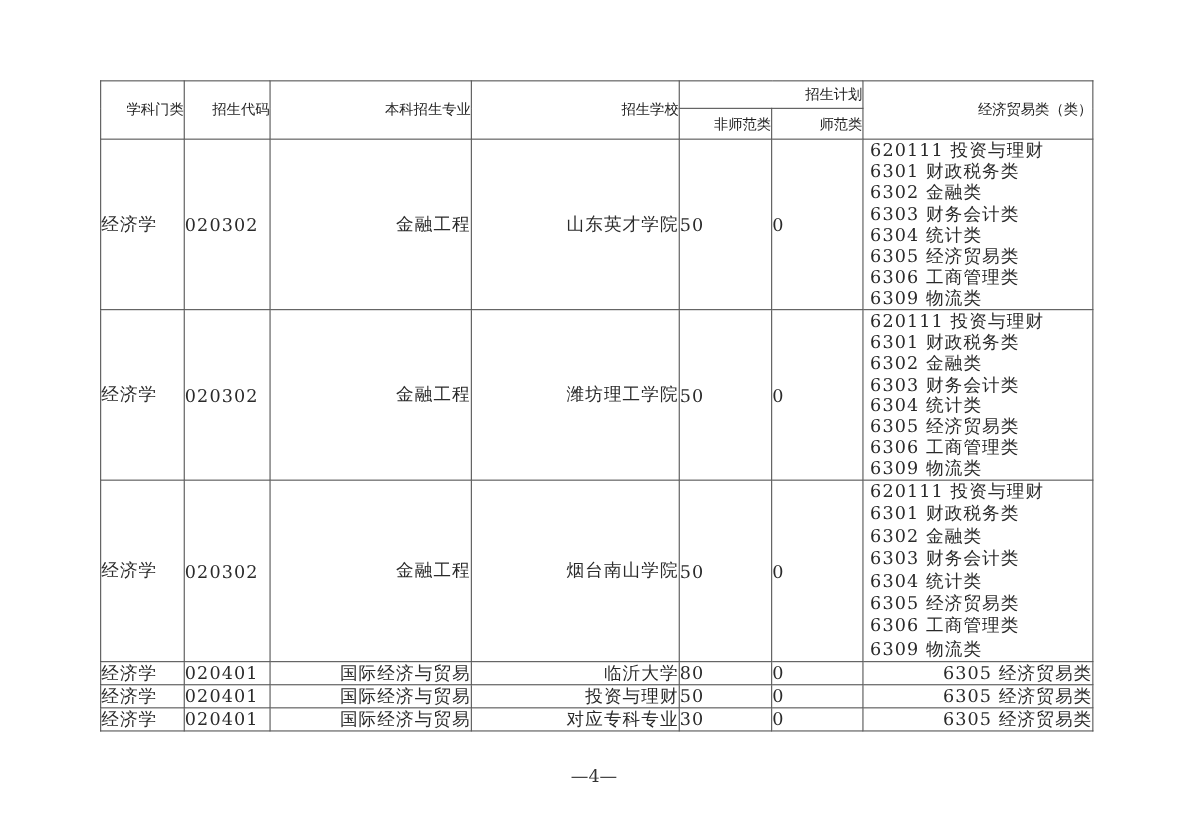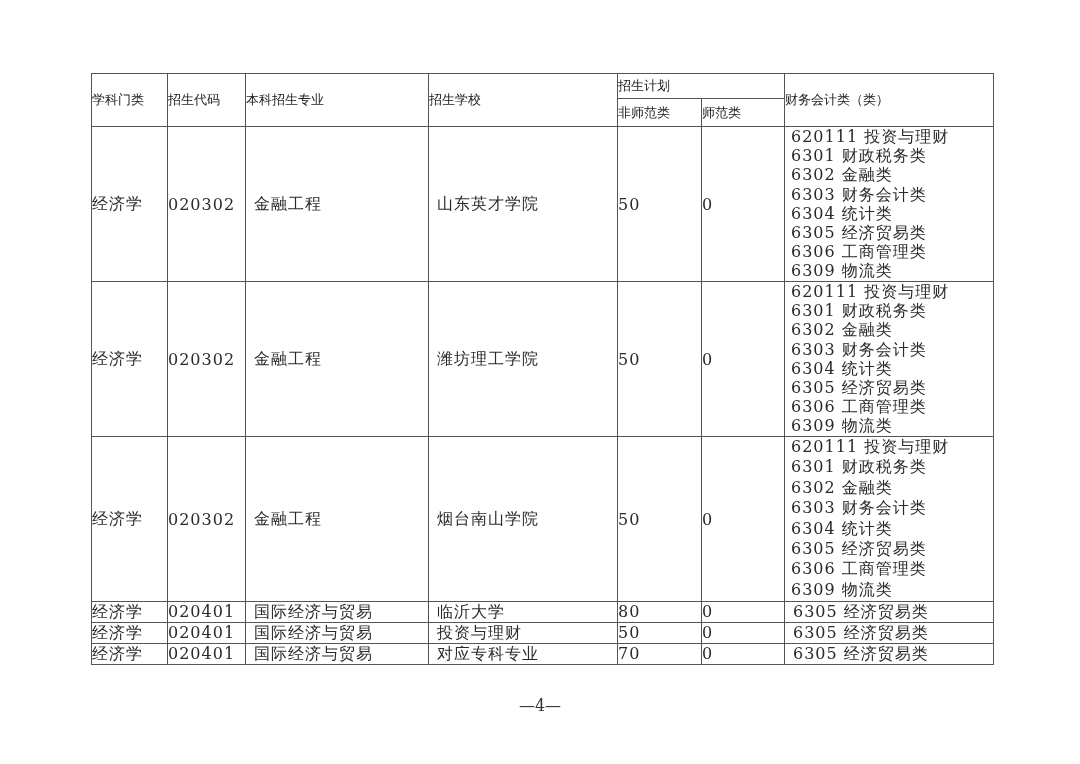--- a/index.html
+++ b/index.html
@@ -11,27 +11,27 @@
   table.enroll {
     position: absolute; left: 91px; top: 73px;
     border-collapse: collapse; table-layout: fixed;
     width: 902px;
   }
   table.enroll td, table.enroll th {
     border: 1px solid #555; padding: 0; font-weight: normal;
   }
   table.enroll th {
     font-family: "DejaVu Sans", "Liberation Sans", sans-serif;
-    font-size: 13px; color: #222; text-align: left; vertical-align: middle;
+    font-size: 13px; color: #222; text-align: right; vertical-align: middle;
   }
   .h1 th { height: 24px; }
   .h2 th { height: 27px; }
   td { font-size: 16px; letter-spacing: 1px; vertical-align: middle; }
   td.c { text-align: left; }
-  td.l { text-align: left; padding-left: 8px !important; }
+  td.l { text-align: right; padding-left: 8px !important; }
   td.majors { padding: 0 0 0 6px !important; vertical-align: top; }
   .big td { height: 154px; }
   .big3 td { height: 164px; }
   .small td { height: 20px; line-height: 20px; }
   .major-line { display: block; height: 19.2px; line-height: 19.2px; white-space: nowrap; }
   .big3 .major-line { height: 20.4px; line-height: 20.4px; }
   .footer {
     position: absolute; top: 696px; left: 0; width: 1080px; text-align: center;
     font-size: 16px; color: #333; font-family: "DejaVu Serif", serif;
   }
@@ -50,21 +50,21 @@
         <col style="width:83px">
         <col style="width:209px">
     </colgroup>
     <thead>
       <tr class="h1">
         <th rowspan="2">学科门类</th>
         <th rowspan="2">招生代码</th>
         <th rowspan="2">本科招生专业</th>
         <th rowspan="2">招生学校</th>
         <th colspan="2">招生计划</th>
-        <th rowspan="2">财务会计类（类）</th>
+        <th rowspan="2">经济贸易类（类）</th>
       </tr>
       <tr class="h2">
         <th>非师范类</th>
         <th>师范类</th>
       </tr>
     </thead>
     <tbody>
       <tr class="big">
         <td class="c">经济学</td>
         <td class="c">020302</td>
@@ -135,21 +135,21 @@
         <td class="l">投资与理财</td>
         <td class="c">50</td>
         <td class="c">0</td>
         <td class="l">6305 经济贸易类</td>
       </tr>
       <tr class="small">
         <td class="c">经济学</td>
         <td class="c">020401</td>
         <td class="l">国际经济与贸易</td>
         <td class="l">对应专科专业</td>
-        <td class="c">70</td>
+        <td class="c">30</td>
         <td class="c">0</td>
         <td class="l">6305 经济贸易类</td>
       </tr>
     </tbody>
   </table>
 
   <div class="footer">—4—</div>
 </div>
 
 </body></html>

